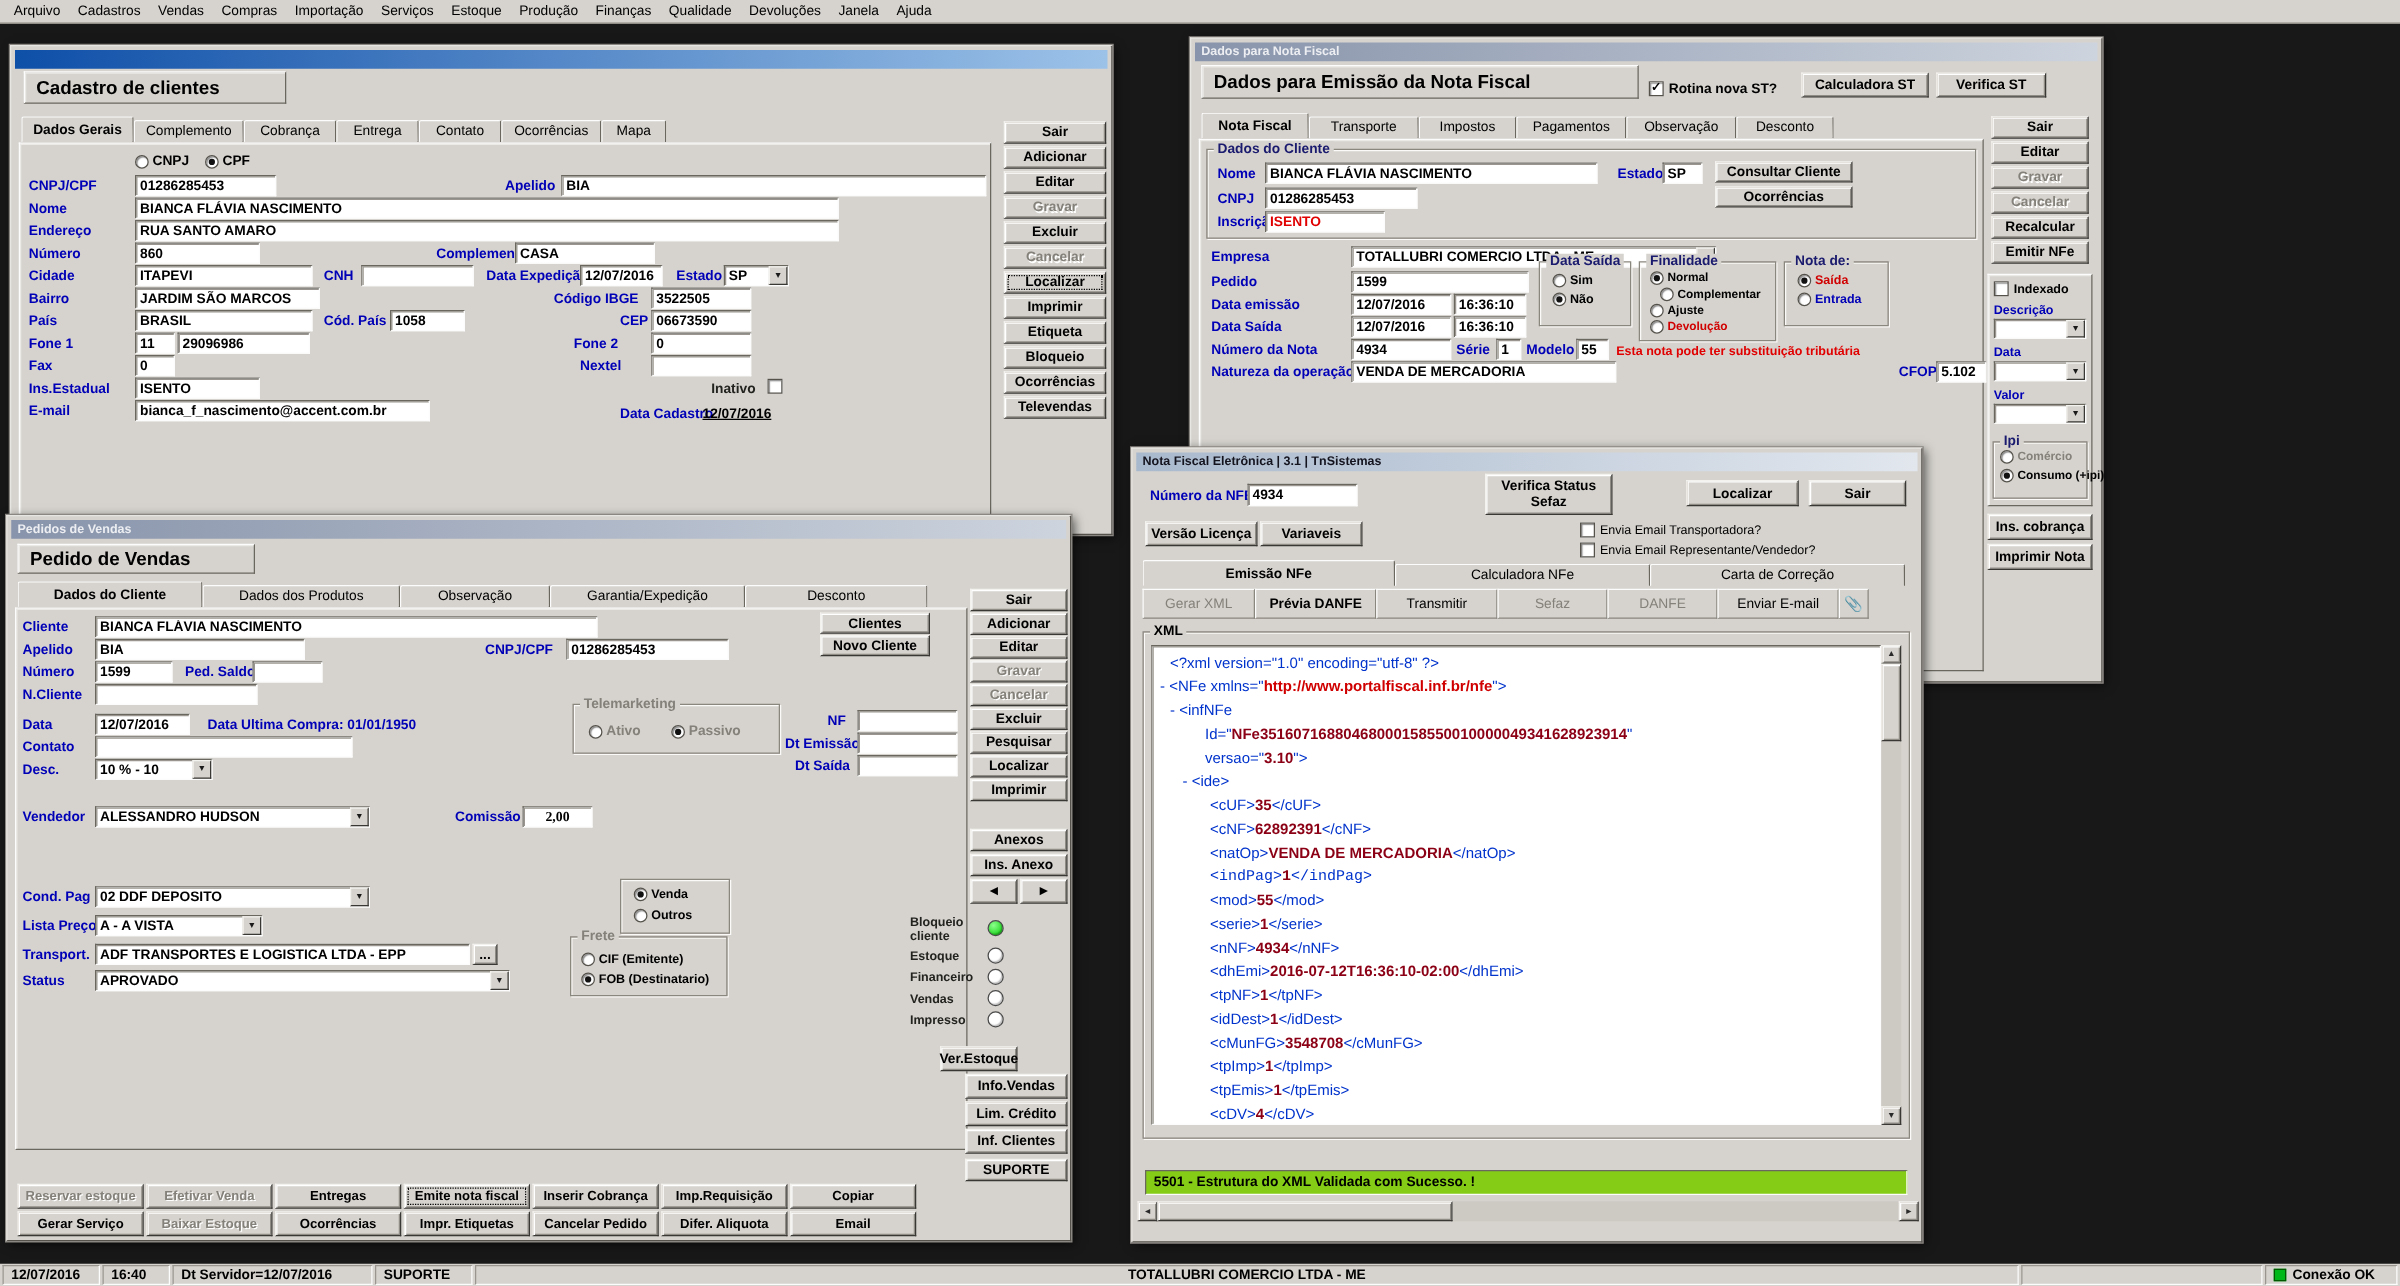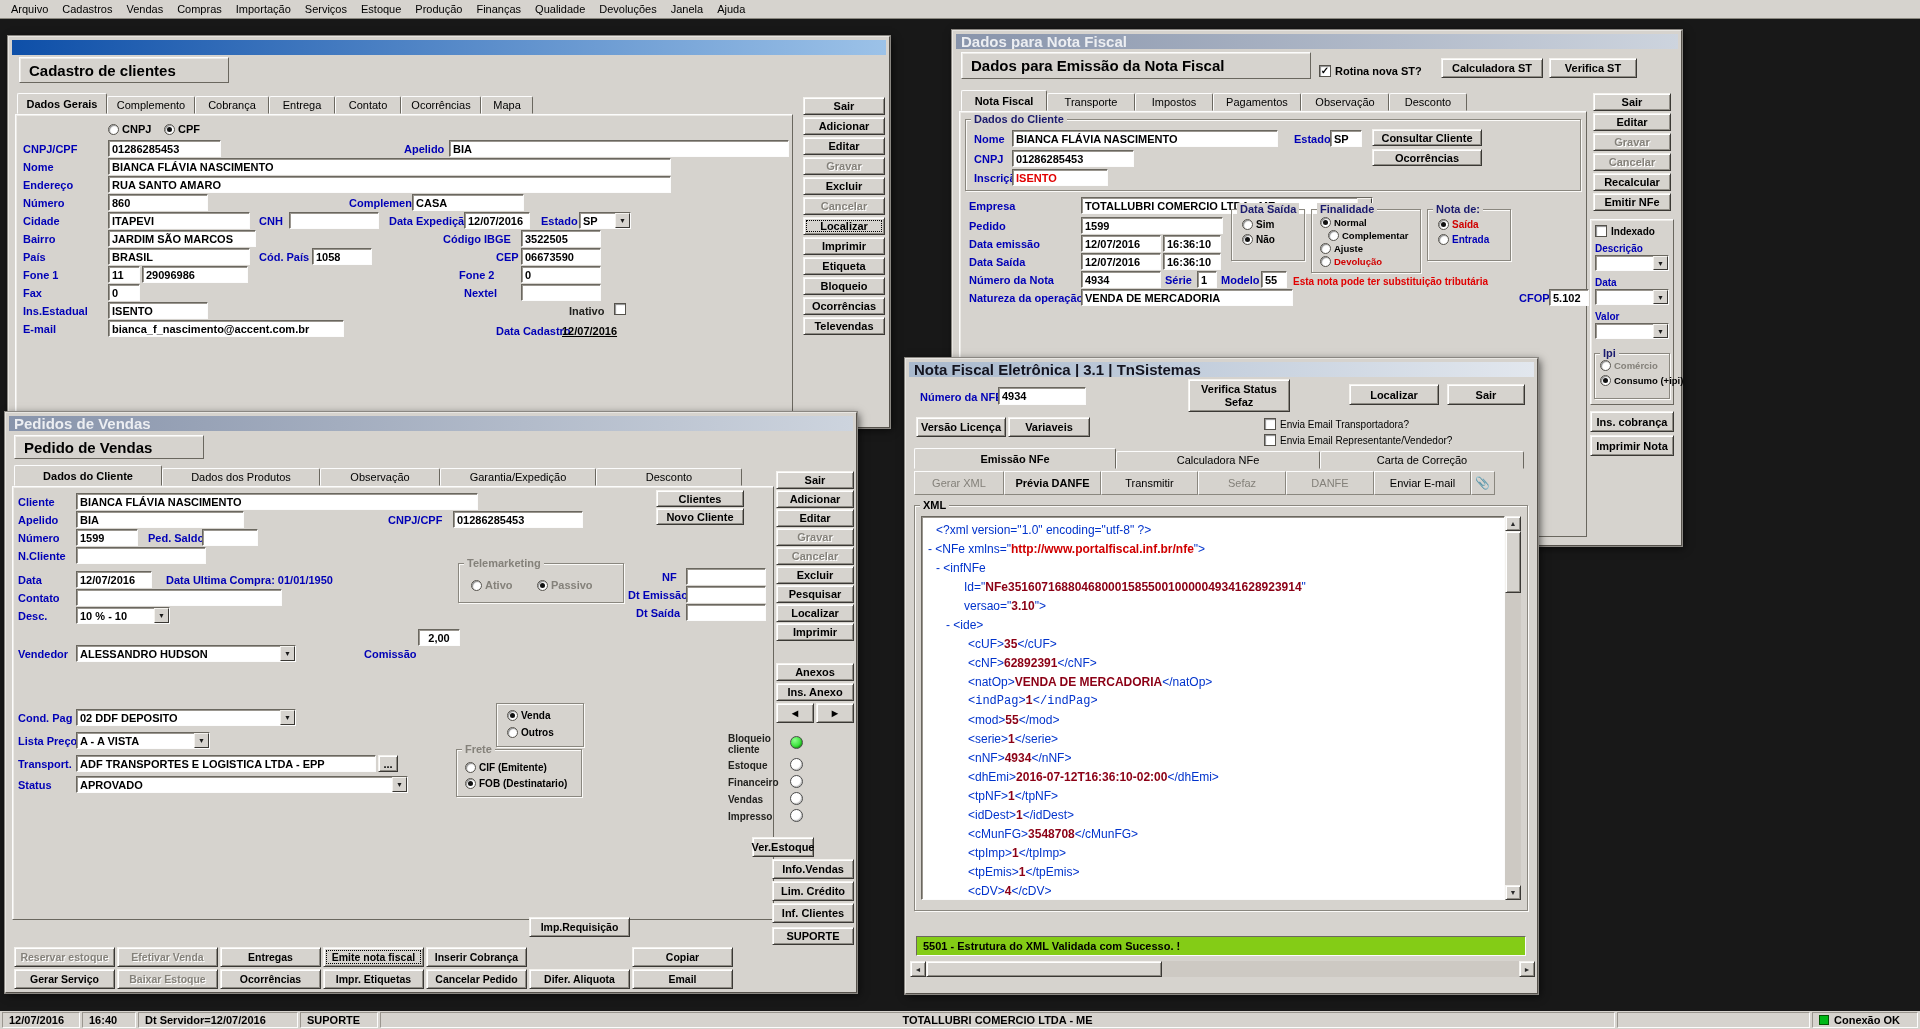--- a/index.html
+++ b/index.html
@@ -1,21 +1,21 @@
 <!DOCTYPE html>
 <html><head>
 <meta charset="utf-8">
 <style>
 *{margin:0;padding:0;box-sizing:border-box}
 html,body{width:1920px;height:1029px}
 body{position:relative;background:#181818;font-family:"Liberation Sans",sans-serif;font-size:11px;overflow:hidden;color:#000}
 .menubar{position:absolute;left:0;top:0;width:1920px;height:19px;background:#d6d3ce;border-bottom:1px solid #8a877f;display:flex;align-items:center;padding-left:4px}
 .mi{padding:3px 7px;cursor:default;white-space:nowrap}
 .win{position:absolute;background:#d6d3ce;border:1px solid;border-color:#e8e6e2 #55514b #55514b #e8e6e2;box-shadow:0 0 0 1px #8a8782,2px 2px 8px rgba(0,0,0,.65)}
-.tbar{position:absolute;left:3px;top:3px;right:3px;height:15px;display:flex;align-items:center;padding:0 5px;font-size:15px;font-weight:bold;white-space:nowrap;overflow:hidden}
+.tbar{position:absolute;left:3px;top:3px;right:3px;height:15px;display:flex;align-items:center;padding:0 5px;font-size:10px;font-weight:bold;white-space:nowrap;overflow:hidden}
 .tbar.act{background:linear-gradient(90deg,#0e4fa8 0%,#9cc2e8 100%)}
 .tbar.inact{background:linear-gradient(90deg,#8894ab 0%,#cdd4de 100%);color:#eceef2}
 .tbar.lite{background:linear-gradient(90deg,#a9b9cd 0%,#e2e7ee 100%);color:#14141f}
 .hdr{position:absolute;background:#d6d3ce;border:1px solid;border-color:#fcfcfc #6a675f #6a675f #fcfcfc;box-shadow:inset 1px 1px 0 #eceae6;display:flex;align-items:center;padding:0 9px;font-weight:bold;font-size:15px;white-space:nowrap}
 .tabs{position:absolute;display:flex;align-items:flex-end;height:21px}
 .tab{height:18px;background:#d6d3ce;border:1px solid;border-color:#fcfcfc #6a675f #d6d3ce #fcfcfc;border-radius:2px 2px 0 0;display:flex;align-items:center;justify-content:center;white-space:nowrap;padding:0 5px}
 .tab.on{height:21px;font-weight:bold;z-index:3}
 .panel{position:absolute;background:#d6d3ce;border:1px solid;border-color:#fcfcfc #6a675f #6a675f #fcfcfc;box-shadow:inset 1px 1px 0 #eceae6}
 .lbl{position:absolute;color:#0000b6;font-weight:bold;white-space:nowrap}
 .lbl.blk{color:#22221f}
@@ -252,21 +252,21 @@
   <input class="inp" style="left: 680px; top: 173px; width: 80px;" value="">
   <span class="lbl" style="left:630px;top:194px">Dt Saída</span>
   <input class="inp" style="left: 680px; top: 191px; width: 80px;" value="">
 
   <span class="lbl" style="left:12px;top:235px">Vendedor</span>
   <div class="combo" style="left:70px;top:232px;width:220px">
     <span class="cv">ALESSANDRO HUDSON</span>
     <span class="ca">▼</span>
   </div>
   <span class="lbl" style="left:358px;top:235px">Comissão</span>
-  <input class="inp ctr" style="left: 412px; top: 216px; width: 42px;" value="2,00">
+  <input class="inp ctr" style="left: 412px; top: 232px; width: 56px; font-family: Liberation Serif, serif;" value="2,00">
 
   <span class="lbl" style="left:12px;top:299px">Cond. Pag</span>
   <div class="combo" style="left:70px;top:296px;width:220px">
     <span class="cv">02 DDF DEPOSITO</span>
     <span class="ca">▼</span>
   </div>
 
   <span class="lbl" style="left:12px;top:322px">Lista Preço</span>
   <div class="combo" style="left:70px;top:319px;width:134px">
     <span class="cv">A - A VISTA</span>
@@ -337,21 +337,21 @@
   <div class="btn" style="left:766px;top:446px;width:82px;height:20px">Info.Vendas</div>
   <div class="btn" style="left:766px;top:468px;width:82px;height:20px">Lim. Crédito</div>
   <div class="btn" style="left:766px;top:490px;width:82px;height:20px">Inf. Clientes</div>
   <div class="btn" style="left:766px;top:514px;width:82px;height:18px">SUPORTE</div>
 
   <div class="btn bb dis" style="left:8px;top:534px;width:101px;height:20px">Reservar estoque</div>
   <div class="btn bb dis" style="left:111px;top:534px;width:101px;height:20px">Efetivar Venda</div>
   <div class="btn bb" style="left:214px;top:534px;width:101px;height:20px">Entregas</div>
   <div class="btn bb foc" style="left:317px;top:534px;width:101px;height:20px">Emite nota fiscal</div>
   <div class="btn bb" style="left:420px;top:534px;width:101px;height:20px">Inserir Cobrança</div>
-  <div class="btn bb" style="left:523px;top:504px;width:101px;height:20px">Imp.Requisição</div>
+  <div class="btn bb" style="left:523px;top:534px;width:101px;height:20px">Imp.Requisição</div>
   <div class="btn bb" style="left:626px;top:534px;width:101px;height:20px">Copiar</div>
   <div class="btn bb" style="left:8px;top:556px;width:101px;height:20px">Gerar Serviço</div>
   <div class="btn bb dis" style="left:111px;top:556px;width:101px;height:20px">Baixar Estoque</div>
   <div class="btn bb" style="left:214px;top:556px;width:101px;height:20px">Ocorrências</div>
   <div class="btn bb" style="left:317px;top:556px;width:101px;height:20px">Impr. Etiquetas</div>
   <div class="btn bb" style="left:420px;top:556px;width:101px;height:20px">Cancelar Pedido</div>
   <div class="btn bb" style="left:523px;top:556px;width:101px;height:20px">Difer. Aliquota</div>
   <div class="btn bb" style="left:626px;top:556px;width:101px;height:20px">Email</div>
 </div>
 

